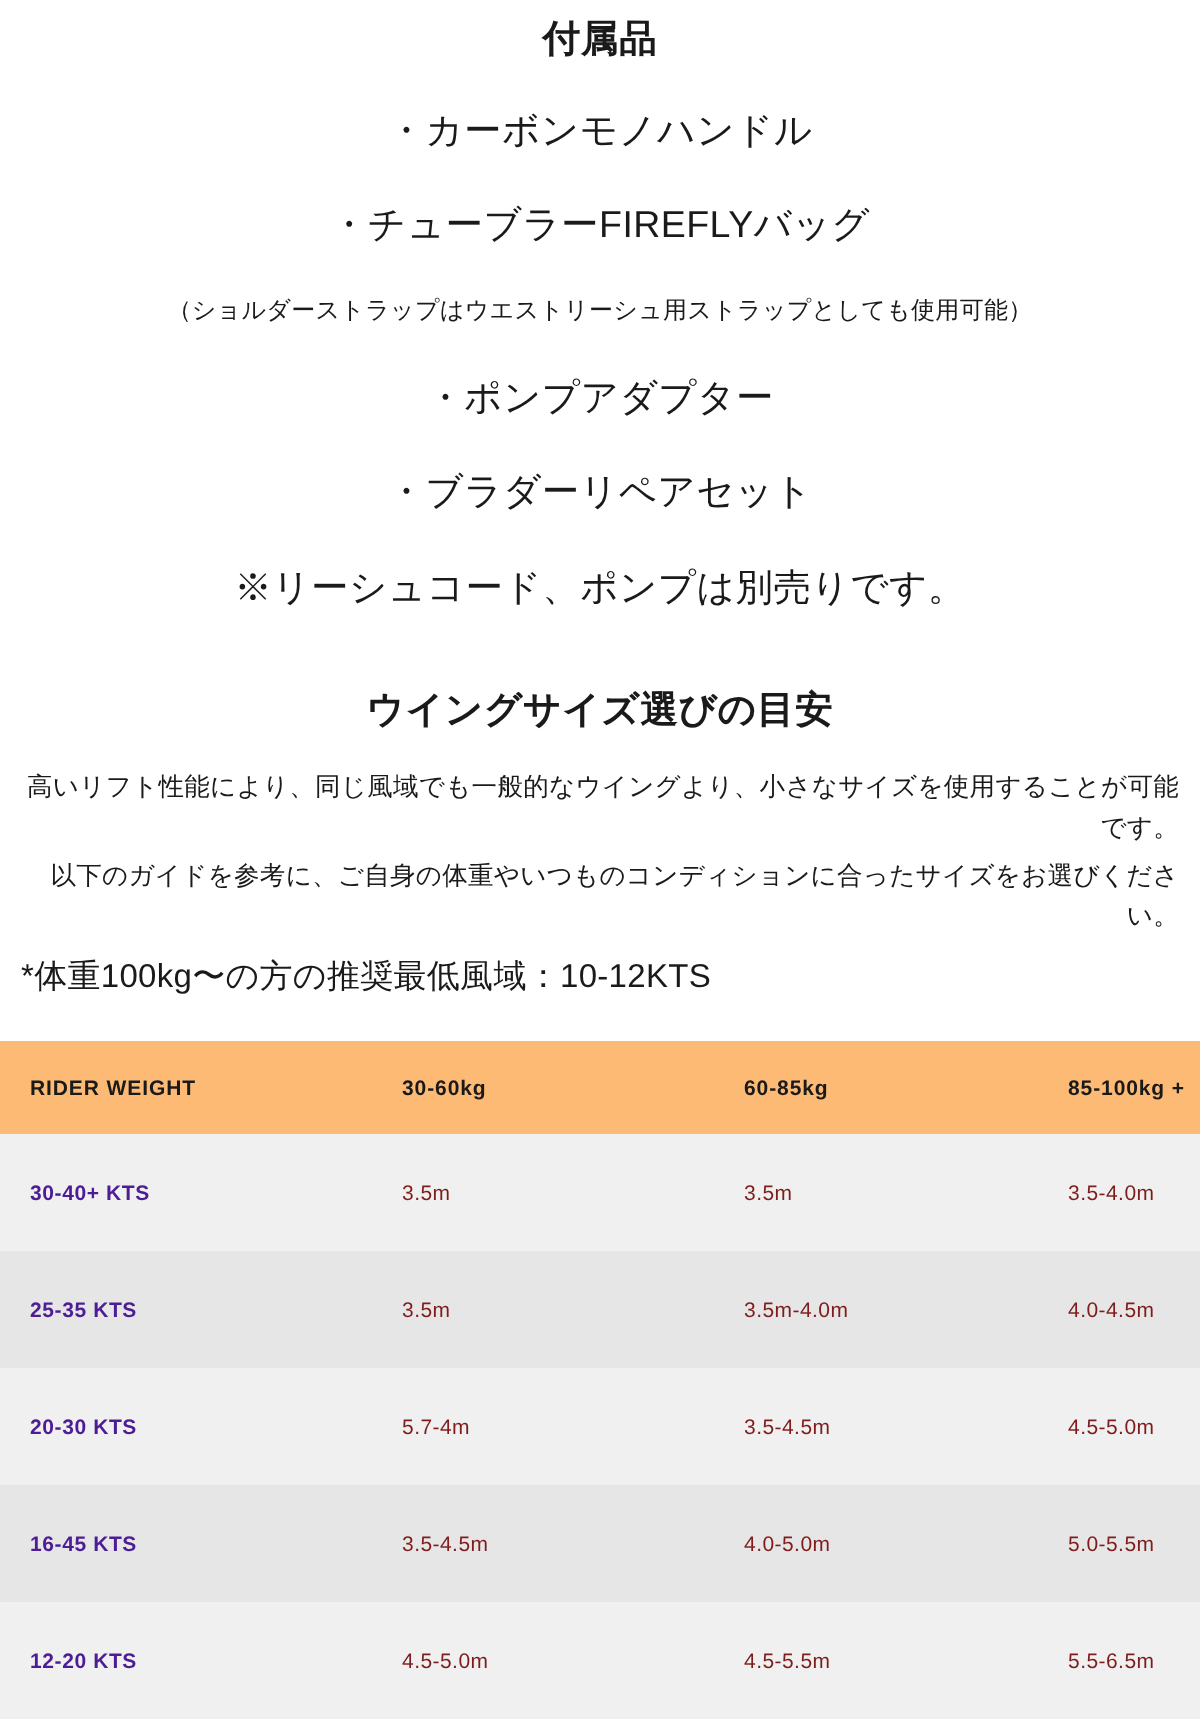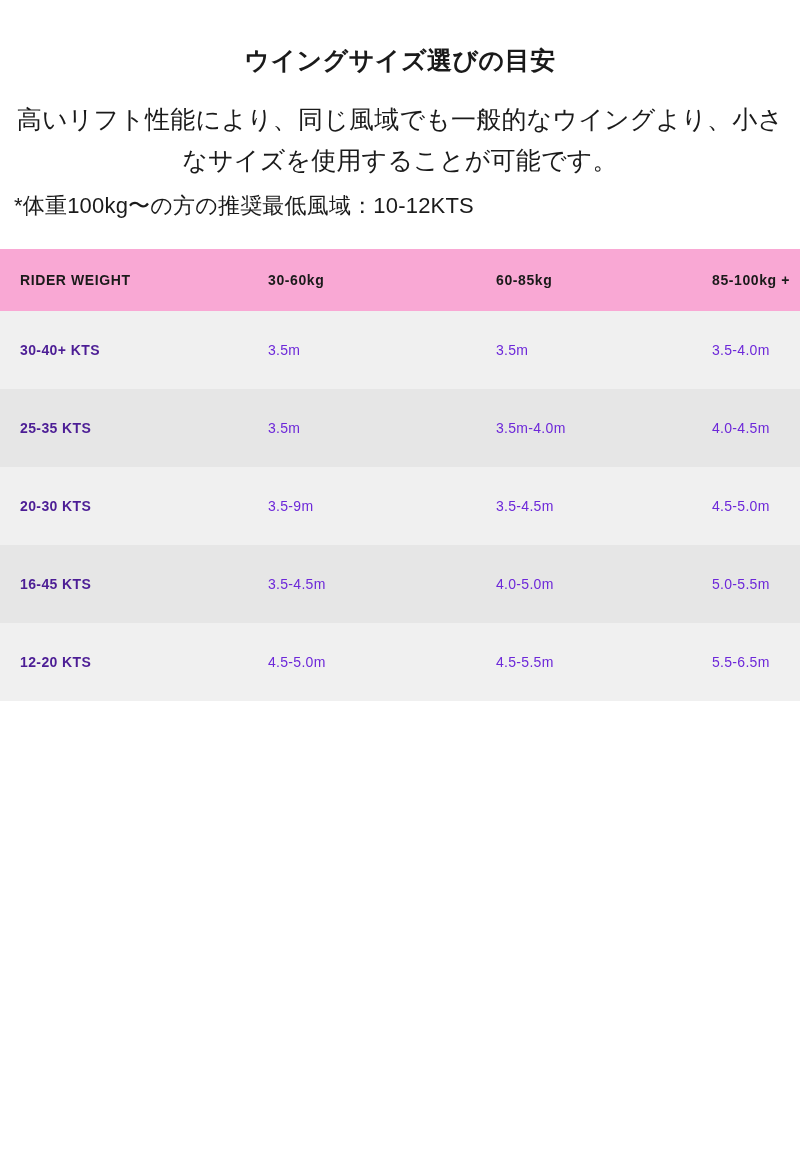--- a/index.html
+++ b/index.html
@@ -58,25 +58,25 @@
     padding: 0 14px;
   }
   .guide-title {
     text-align: center;
     font-size: 25px;
     font-weight: 700;
     letter-spacing: 0.5px;
     margin: 44px 0 22px 0;
   }
   .guide-para {
-    font-size: 25px;
+    font-size: 17px;
     line-height: 1.62;
     letter-spacing: 0.2px;
     margin: 0 0 4px 0;
-    text-align: center;
+    text-align: right;
   }
   .guide-small {
     font-size: 22px;
     line-height: 1.6;
     letter-spacing: 0.2px;
     margin: 8px 0 16px 0;
   }
 
   
   .size-table {
@@ -85,21 +85,21 @@
     margin-top: 26px;
     table-layout: fixed;
   }
   .size-table th,
   .size-table td {
     text-align: left;
     vertical-align: middle;
     padding: 0;
   }
   .size-table thead th {
-    background: #f9a8d4;
+    background: #fdba74;
     height: 62px;
     font-size: 14px;
     font-weight: 700;
     letter-spacing: 0.6px;
     color: #1a1a1a;
   }
   .size-table tbody tr {
     height: 78px;
   }
   .size-table tbody tr.odd  { background: #f0f0f0; }
@@ -113,32 +113,42 @@
   .size-table td.rowhead {
     font-size: 14px;
     font-weight: 700;
     letter-spacing: 0.4px;
     color: #4c1d95;
   }
   .size-table td.cell {
     font-size: 14px;
     font-weight: 400;
     letter-spacing: 0.3px;
-    color: #6d28d9;
+    color: #7f1d1d;
   }
 </style>
 </head>
 <body>
 
 <div class="page">
 
+  <section class="accessories">
+    <h2 class="acc-title">付属品</h2>
+    <p class="acc-line">・カーボンモノハンドル</p>
+    <p class="acc-line">・チューブラーFIREFLYバッグ</p>
+    <p class="acc-note">（ショルダーストラップはウエストリーシュ用ストラップとしても使用可能）</p>
+    <p class="acc-line">・ポンプアダプター</p>
+    <p class="acc-line">・ブラダーリペアセット</p>
+    <p class="acc-footnote">※リーシュコード、ポンプは別売りです。</p>
+  </section>
 
   <section class="guide">
     <h2 class="guide-title">ウイングサイズ選びの目安</h2>
     <p class="guide-para">高いリフト性能により、同じ風域でも一般的なウイングより、小さなサイズを使用することが可能です。</p>
+    <p class="guide-para">以下のガイドを参考に、ご自身の体重やいつものコンディションに合ったサイズをお選びください。</p>
     <p class="guide-small">*体重100kg〜の方の推奨最低風域：10-12KTS</p>
   </section>
 
   <table class="size-table">
     <thead>
       <tr>
         <th class="col-0">RIDER WEIGHT</th>
         <th class="col-1">30-60kg</th>
         <th class="col-2">60-85kg</th>
         <th class="col-3">85-100kg +</th>
@@ -152,21 +162,21 @@
         <td class="col-3 cell">3.5-4.0m</td>
       </tr>
       <tr class="even">
         <td class="col-0 rowhead">25-35 KTS</td>
         <td class="col-1 cell">3.5m</td>
         <td class="col-2 cell">3.5m-4.0m</td>
         <td class="col-3 cell">4.0-4.5m</td>
       </tr>
       <tr class="odd">
         <td class="col-0 rowhead">20-30 KTS</td>
-        <td class="col-1 cell">3.5-9m</td>
+        <td class="col-1 cell">5.7-4m</td>
         <td class="col-2 cell">3.5-4.5m</td>
         <td class="col-3 cell">4.5-5.0m</td>
       </tr>
       <tr class="even">
         <td class="col-0 rowhead">16-45 KTS</td>
         <td class="col-1 cell">3.5-4.5m</td>
         <td class="col-2 cell">4.0-5.0m</td>
         <td class="col-3 cell">5.0-5.5m</td>
       </tr>
       <tr class="odd">

